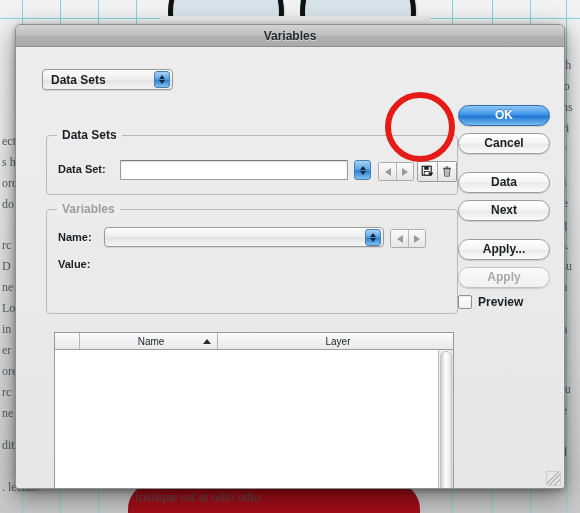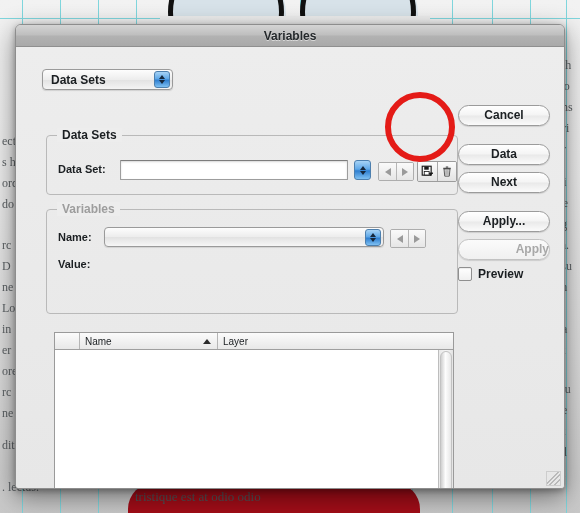--- a/index.html
+++ b/index.html
@@ -194,20 +194,21 @@
     background: linear-gradient(180deg,#fbfbfb 0%, #e6e6e6 100%);
     border-bottom: 1px solid #9f9f9f;
   }
   .th {
     font-size: 10px; color: #1b1f22;
     display: flex; align-items: center;
     padding-left: 5px;
     border-right: 1px solid #b5b5b5;
     background: linear-gradient(180deg,#fbfbfb 0%, #e8e8e8 100%);
     position: relative;
+    justify-content: center;
   }
   .th.gutter { width: 25px; padding: 0; }
   .th.name  { width: 138px; }
   .th.value { width: 115px; }
   .th.layer { flex: 1; border-right: none; }
   .sort-tri { position: absolute; right: 6px; top: 6px; width:0;height:0;border-left:4px solid transparent;border-right:4px solid transparent;border-bottom:5px solid #2b2b2b; }
   .tbody { flex: 1; background: #fff; display: flex; }
   .tbody .rows { flex: 1; }
   .vscroll {
     width: 15px;
@@ -233,21 +234,21 @@
     font-size: 12px; font-weight: 700; color: #1b1f22;
     text-align: center; line-height: 19px;
     box-shadow: 0 1px 1px rgba(0,0,0,.13);
   }
   .btn.default {
     background: linear-gradient(180deg,#8fc6f5 0%, #3d94e8 46%, #1f77d4 54%, #76baf2 100%);
     border-color: #2f6da8;
     color: #fff;
     text-shadow: 0 -1px 0 rgba(0,0,0,.25);
   }
-  .btn.disabled { color: #a8a8a8; background: linear-gradient(180deg,#fbfbfb 0%,#f0f0f0 100%); border-color: #c2c2c2; text-align: right; }
+  .btn.disabled { color: #a8a8a8; background: linear-gradient(180deg,#fbfbfb 0%,#f0f0f0 100%); border-color: #c2c2c2; }
   .gap { height: 11px; }
 
   .checkrow { display: flex; align-items: center; gap: 6px; margin-top: 4px; }
   .checkbox {
     width: 14px; height: 14px;
     background: linear-gradient(180deg,#ffffff 0%, #f0f0f0 100%);
     border: 1px solid #8f8f8f; border-radius: 2px;
     box-shadow: inset 0 1px 1px rgba(0,0,0,.08);
   }
   .checkrow .cl { font-size: 12px; font-weight: 700; color: #1b1f22; }
@@ -442,20 +443,21 @@
         </div>
         <div class="tbody">
           <div class="rows"></div>
           <div class="vscroll">
             <div class="vthumb"></div>
           </div>
         </div>
       </div>
 
       <div class="rbtns">
+        <div class="btn default">OK</div>
         <div class="btn">Cancel</div>
         <div class="gap"></div>
         <div class="btn">Data</div>
         <div class="btn">Next</div>
         <div class="gap"></div>
         <div class="btn">Apply...</div>
         <div class="btn disabled">Apply</div>
         <div class="checkrow">
           <span class="checkbox"></span>
           <span class="cl">Preview</span>

